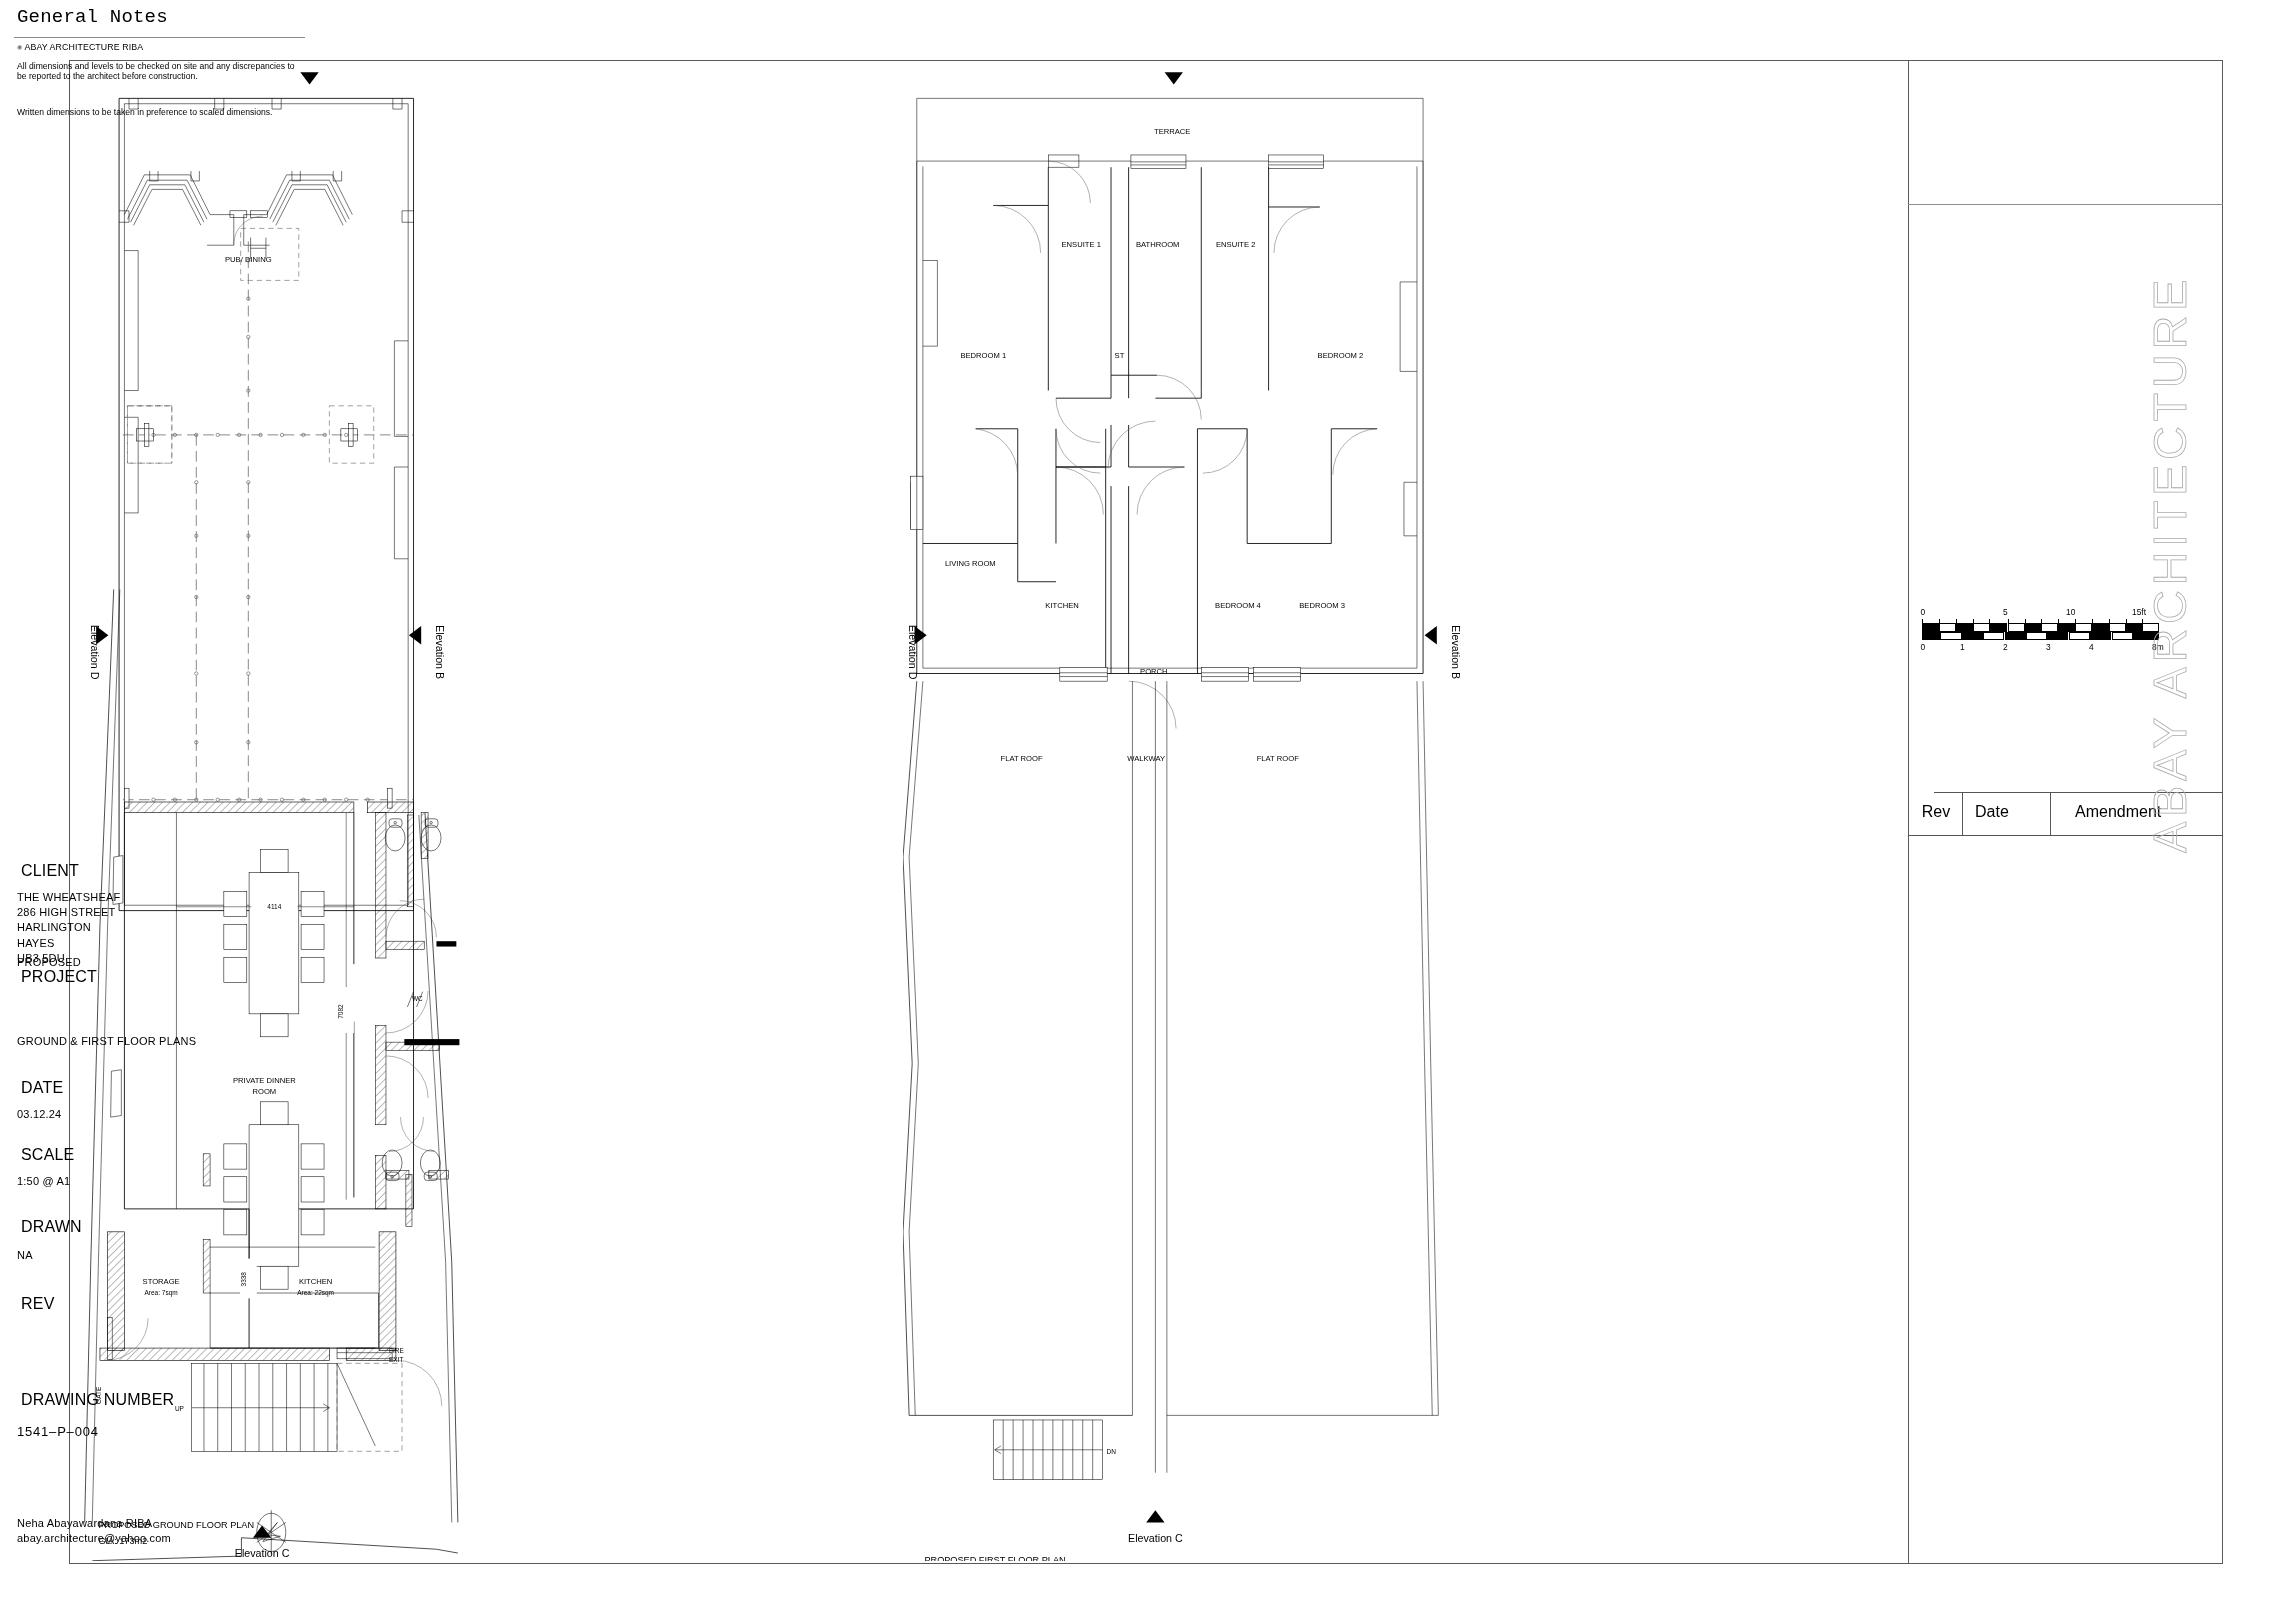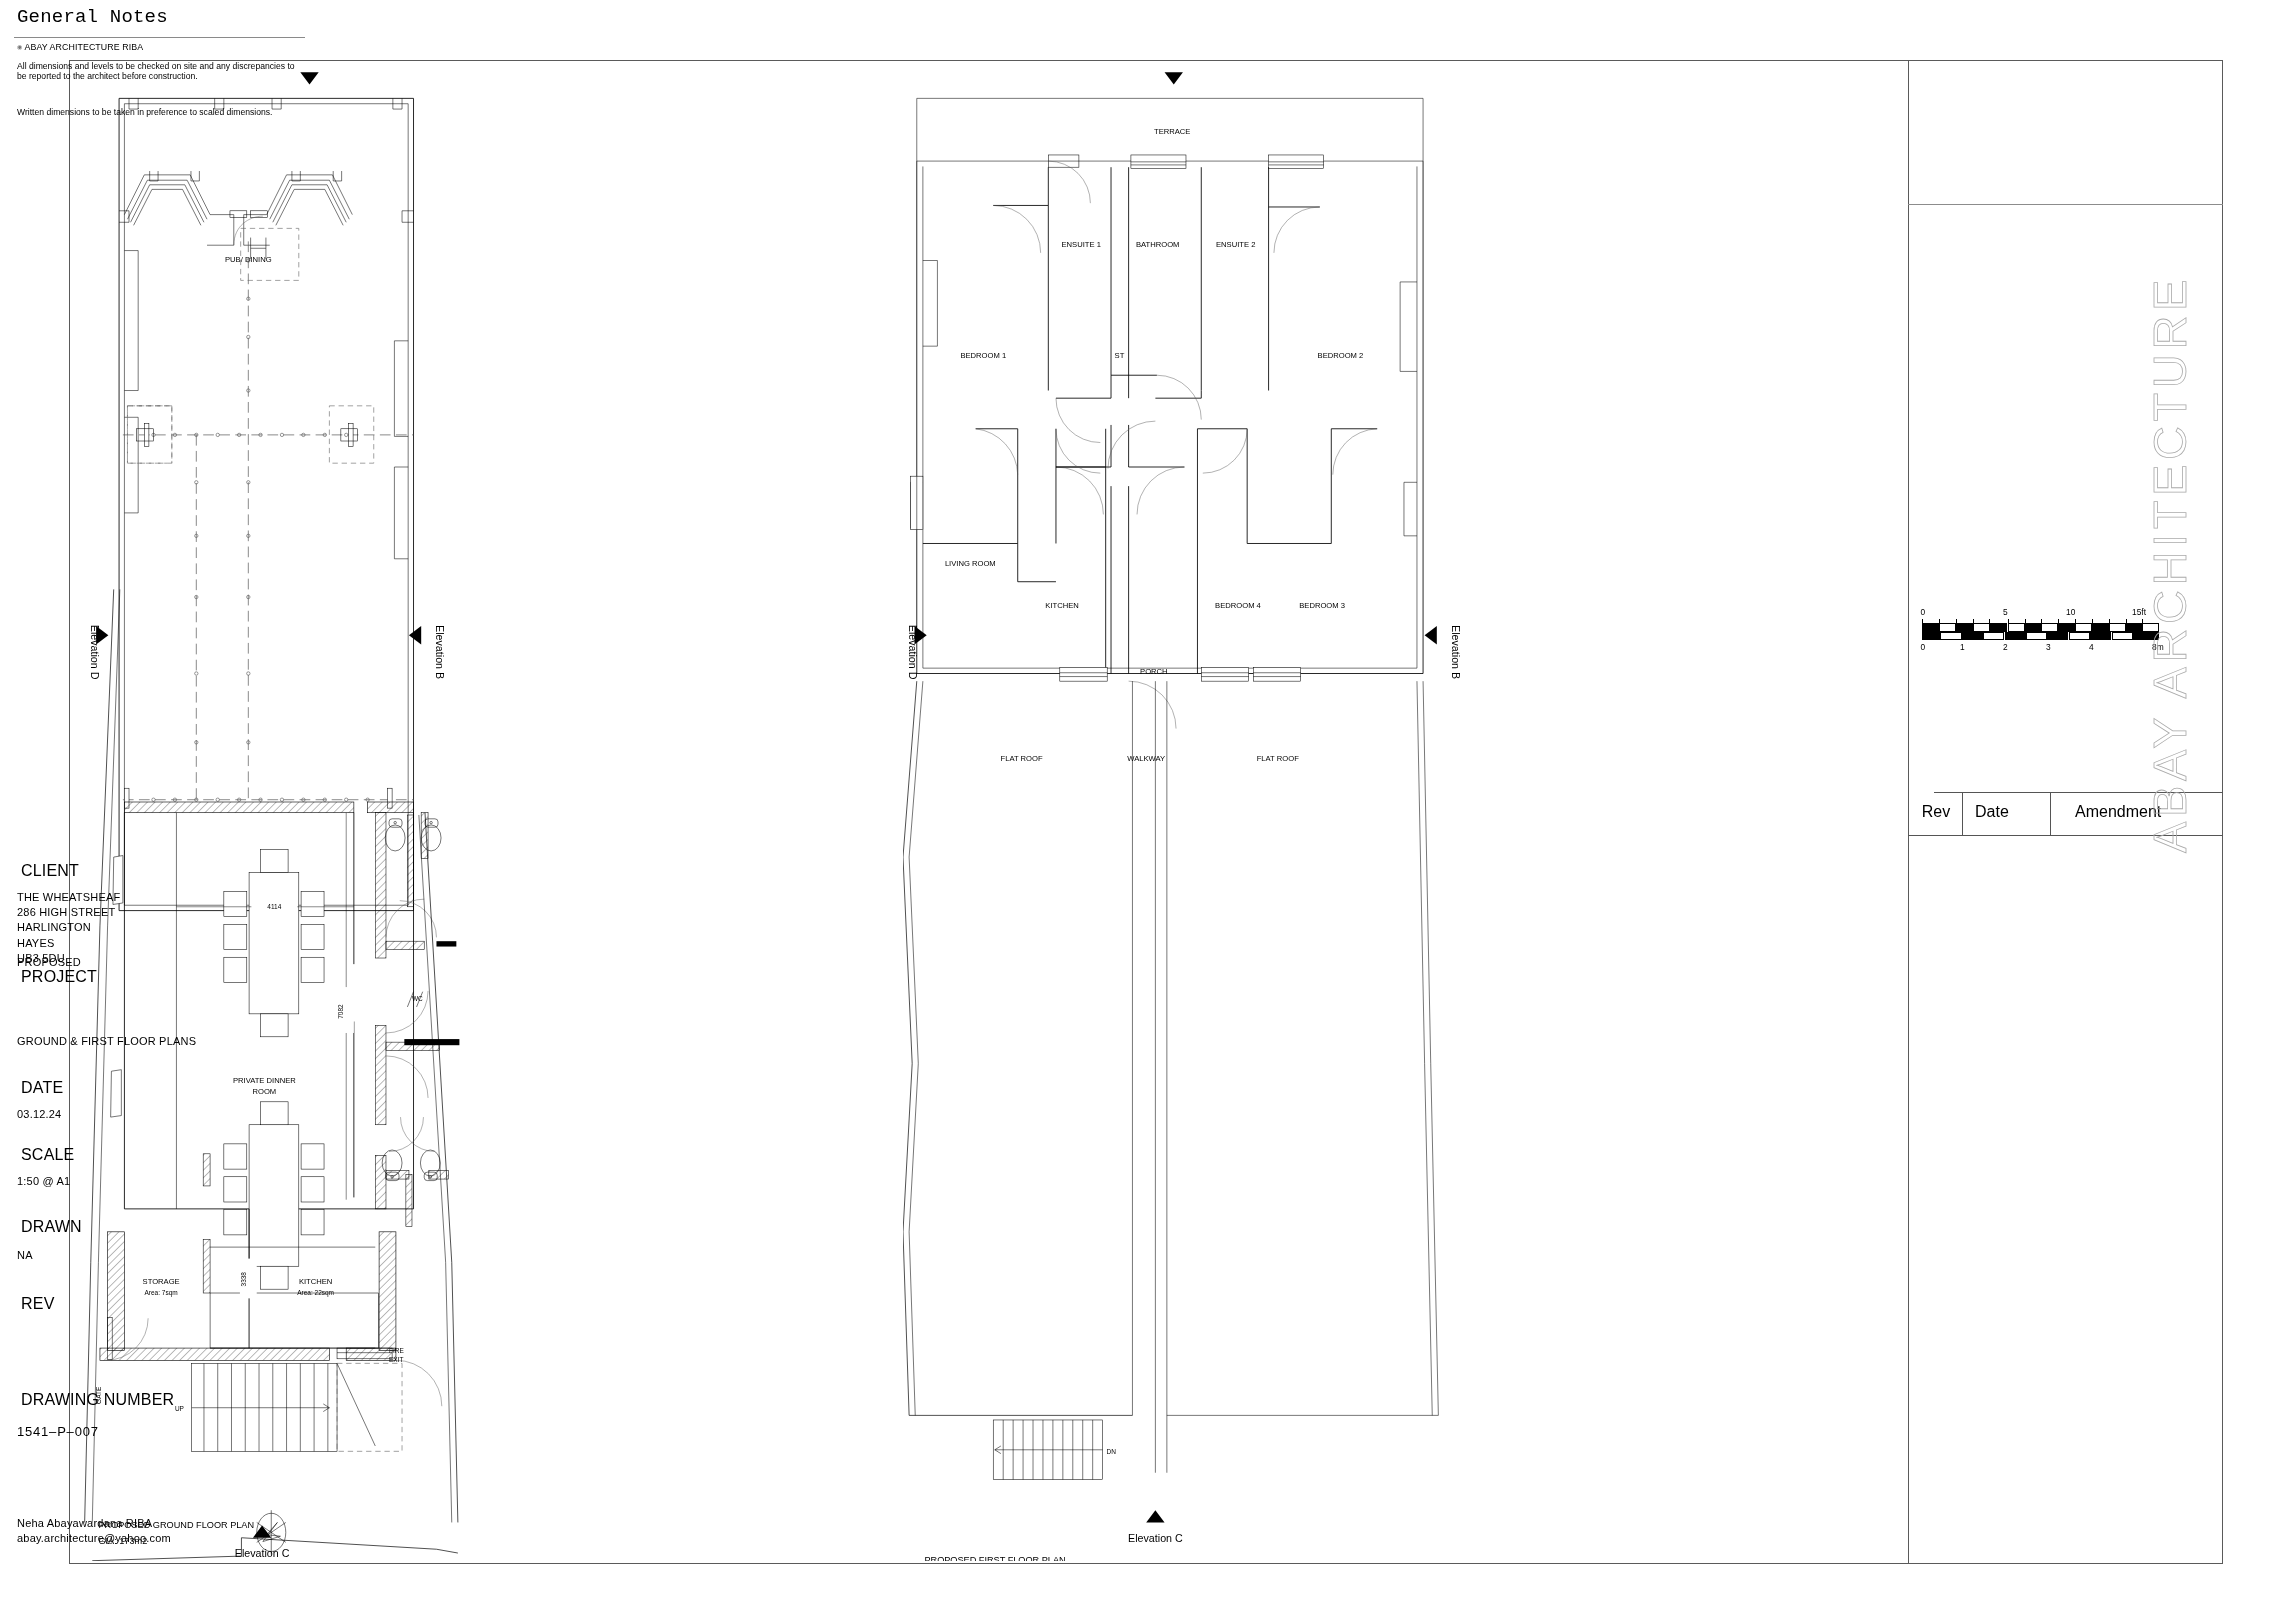--- a/index.html
+++ b/index.html
@@ -620,19 +620,19 @@
 <div class="tb-h" style="top:1146px;">SCALE</div>
 <div class="tb-t" style="top:1175px;">1:50 @ A1</div>
 
 <div class="tb-h" style="top:1218px;">DRAWN</div>
 <div class="tb-t" style="top:1249px;">NA</div>
 
 <div class="tb-h" style="top:1295px;">REV</div>
 <div class="tb-t" style="top:1325px;"></div>
 
 <div class="tb-h" style="top:1391px;">DRAWING NUMBER</div>
-<div class="tb-t" style="top:1425px;font-size:13px;letter-spacing:0.8px;">1541–P–007</div>
+<div class="tb-t" style="top:1425px;font-size:13px;letter-spacing:0.8px;">1541–P–004</div>
 
 <div class="tb-t" style="top:1517px;">Neha Abayawardana RIBA</div>
 <div class="tb-t" style="top:1532px;">abay.architecture@yahoo.com</div>
 
 <div id="watermark">ABAY ARCHITECTURE</div>
 
 
 </body></html>

